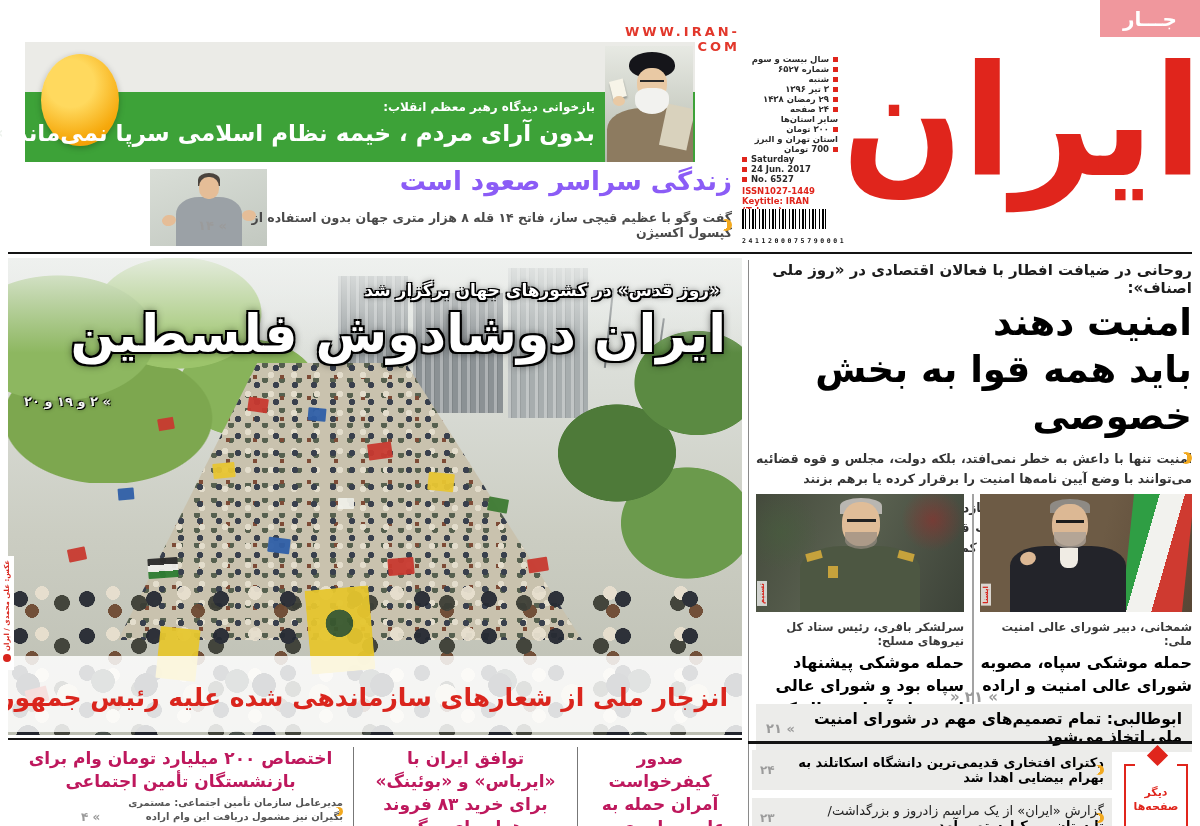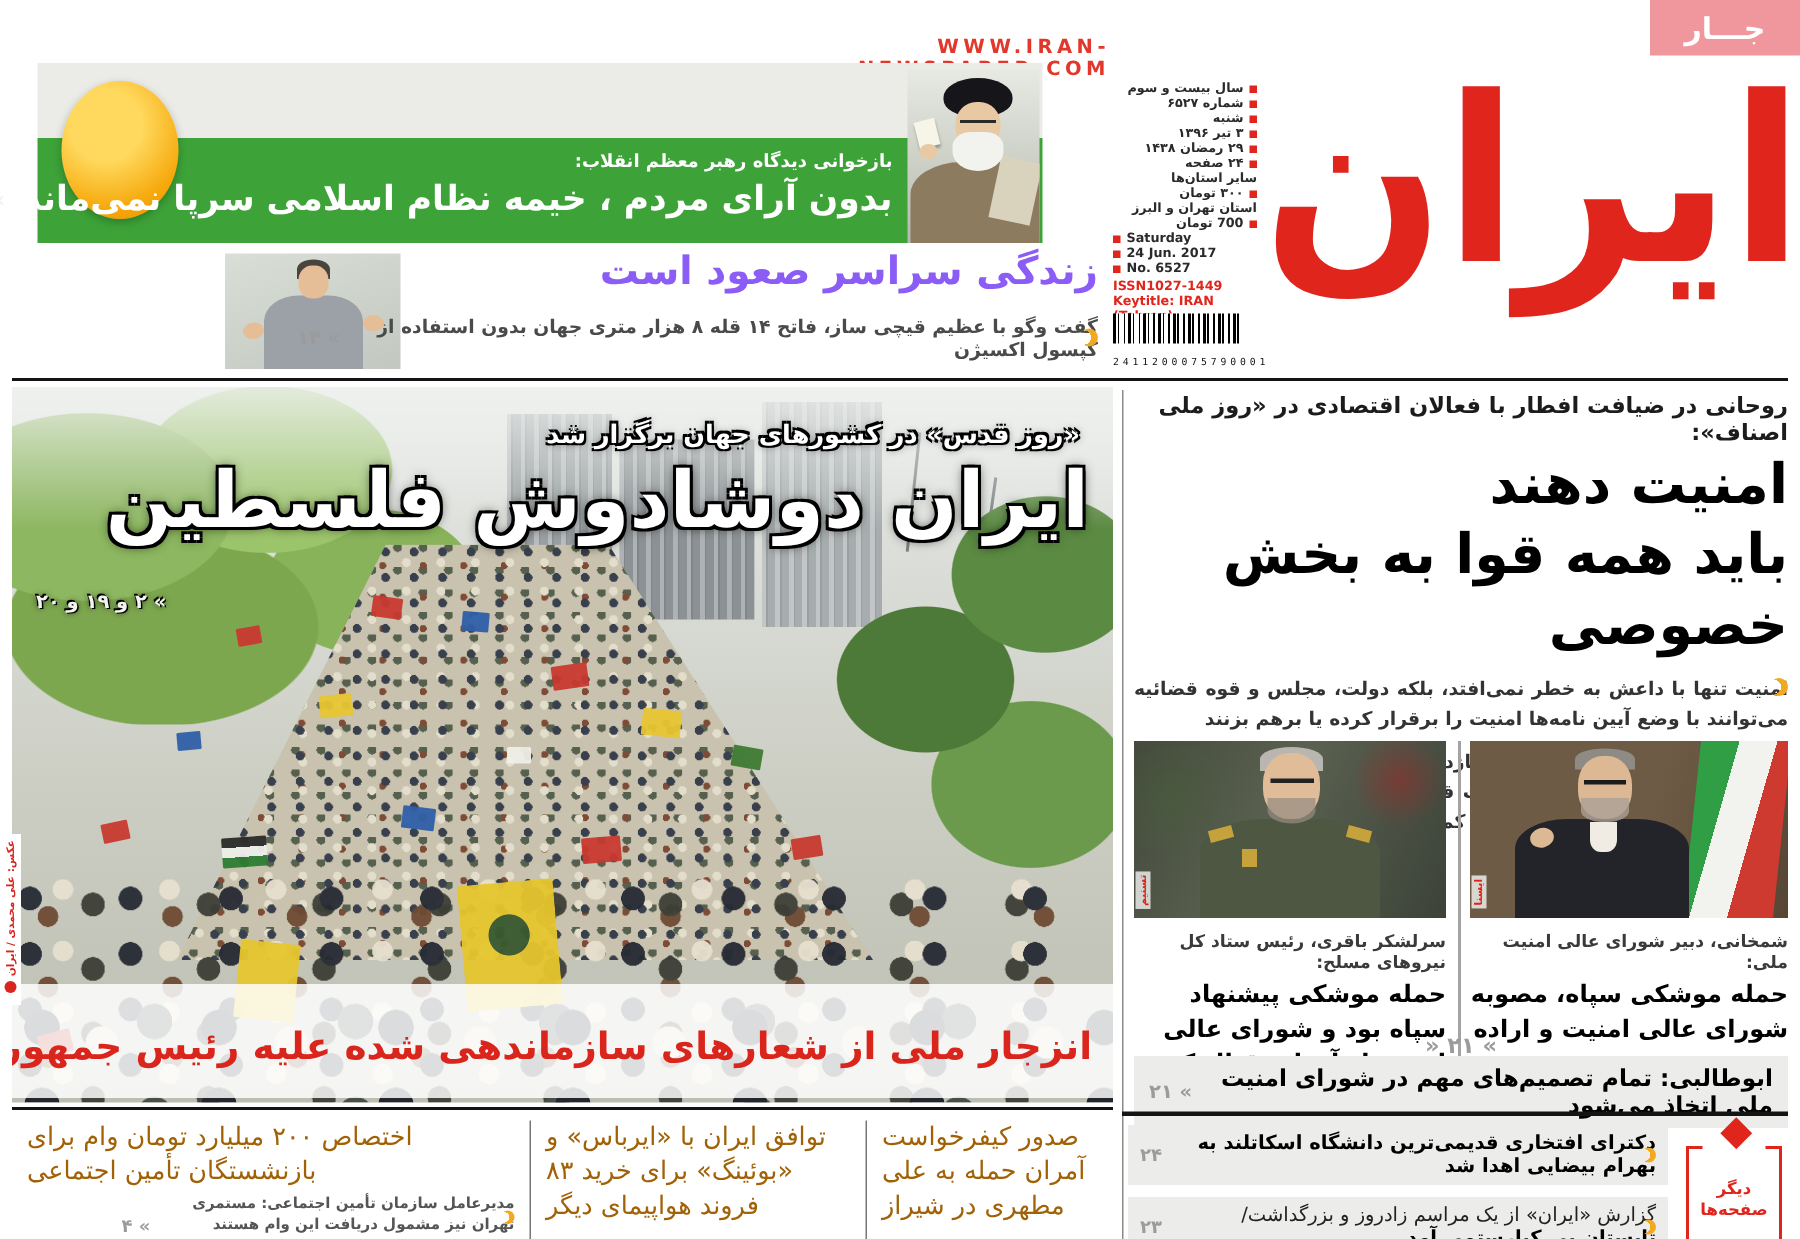--- a/index.html
+++ b/index.html
@@ -47,21 +47,21 @@
              color:#2a2a2a;line-height:10px;}
   .mline{display:flex;align-items:center;}
   .mline .sq{width:5px;height:5px;background:#e0251c;flex:none;margin-left:4px;}
   .mline.en{direction:ltr;}
   .mline.en .sq{margin:0 4px 0 0;}
   .issn{position:absolute;left:742px;top:186px;width:110px;direction:ltr;color:#e0251c;
         font-size:8.5px;font-weight:bold;line-height:10px;}
   .barcode{position:absolute;left:742px;top:209px;width:86px;direction:ltr;}
   .bars{height:20px;background:repeating-linear-gradient(90deg,#000 0 2px,#fff 2px 3px,#000 3px 4px,
         #fff 4px 7px,#000 7px 8px,#fff 8px 10px);}
-  .bar-num{font-family:"DejaVu Sans Mono",monospace;font-size:6.5px;letter-spacing:2.6px;margin-top:8px;color:#111;}
+  .bar-num{font-family:"DejaVu Sans Mono",monospace;font-size:6.5px;letter-spacing:2.6px;margin-top:8px;color:#111;font-weight:bold;}
   .logo{position:absolute;left:848px;top:0px;width:348px;height:242px;display:flex;align-items:center;
         justify-content:center;color:#e0251c;font-size:142px;font-weight:bold;z-index:2;
         transform:scaleY(1.08);}
 
   
   .sec{position:absolute;left:0;top:164px;width:740px;height:86px;}
   .sec-photo{position:absolute;left:150px;top:5px;width:117px;height:77px;overflow:hidden;
              background:linear-gradient(160deg,#d9ded7,#c2c8c0);}
   .sp-hair{left:48px;top:4px;width:22px;height:13px;background:#4a443e;border-radius:50% 50% 0 0;}
   .sp-face{left:49px;top:8px;width:20px;height:22px;background:#e5bd97;border-radius:45%;}
@@ -200,21 +200,21 @@
   .o-text{font-size:13px;font-weight:bold;color:#000;}
   .o-text .norm{font-weight:normal;color:#222;}
   .o-pg{margin-right:auto;color:#9b9b9b;font-weight:bold;font-size:12px;direction:ltr;unicode-bidi:bidi-override;}
 
   
   .bottom{position:absolute;left:8px;top:747px;width:734px;height:79px;display:flex;}
   .bcol{box-sizing:border-box;padding:0 10px;display:flex;flex-direction:column;}
   .bcol.c1{width:164px;}
   .bcol.c2{width:224px;border-right:1px solid #777;}
   .bcol.c3{width:346px;border-right:1px solid #777;}
-  .b-title{font-size:17px;line-height:23px;font-weight:normal;color:#a16207;text-align:left;}
+  .b-title{font-size:17px;line-height:23px;font-weight:bold;color:#be185d;text-align:center;}
   .b-subrow{display:flex;align-items:flex-end;margin-top:3px;}
   .b-subrow .cres{width:9px;height:9px;margin-left:4px;margin-bottom:8px;}
   .b-sub{font-size:10px;line-height:14px;color:#555;font-weight:bold;text-align:right;}
   .b-subrow .pg{margin-right:auto;font-size:12px;}
   .bcol.c3 .b-subrow{width:262px;margin-right:0;margin-left:auto;}
 </style>
 </head>
 <body>
 
 <div class="page">
@@ -465,19 +465,19 @@
 
     </div>
     <div class="bcol c2">
       <div class="b-title">توافق ایران با «ایرباس» و «بوئینگ» برای خرید ۸۳ فروند هواپیمای دیگر</div>
 
     </div>
     <div class="bcol c3">
       <div class="b-title">اختصاص ۲۰۰ میلیارد تومان وام برای بازنشستگان تأمین اجتماعی</div>
       <div class="b-subrow">
         <i class="cres"></i>
-        <span class="b-sub">مدیرعامل سازمان تأمین اجتماعی: مستمری تهران نیز مشمول دریافت این وام هستند</span>
+        <span class="b-sub">مدیرعامل سازمان تأمین اجتماعی: مستمری بگیران نیز مشمول دریافت این وام اراده</span>
         <span class="pg">۴ «</span>
       </div>
     </div>
   </div>
 
 </div>
 
 </body></html>

